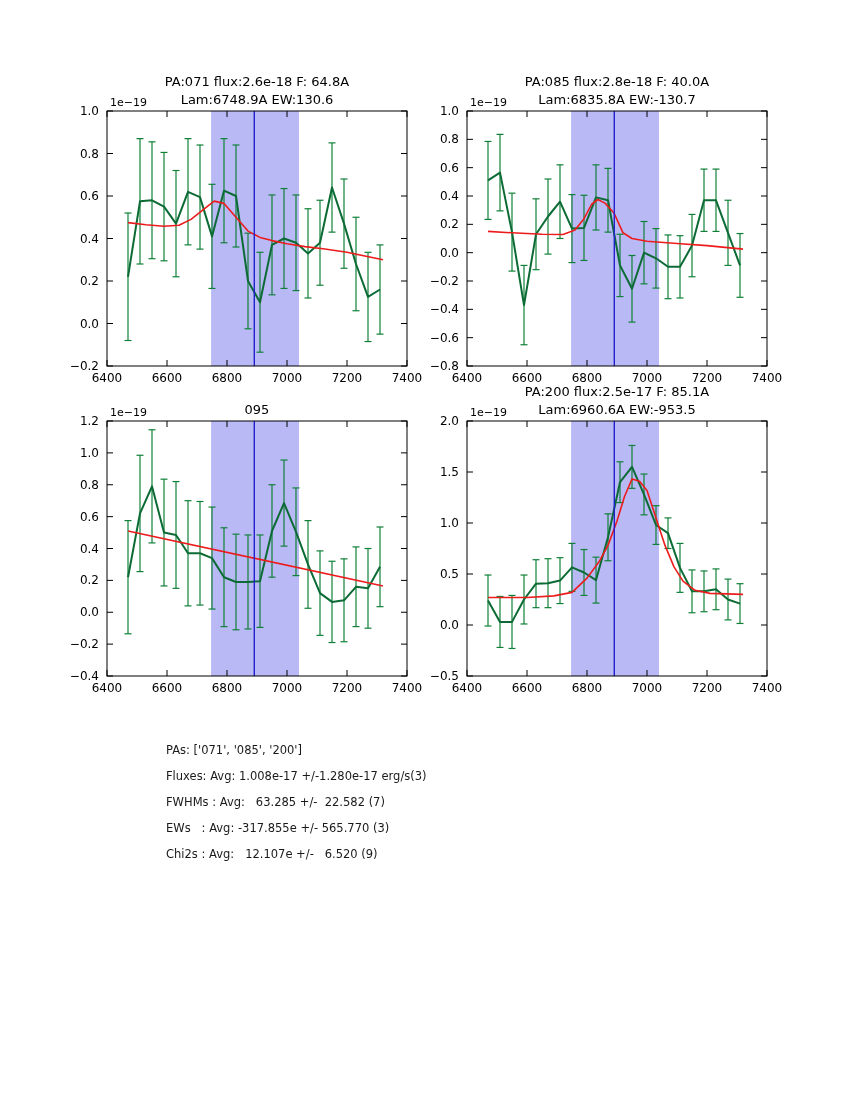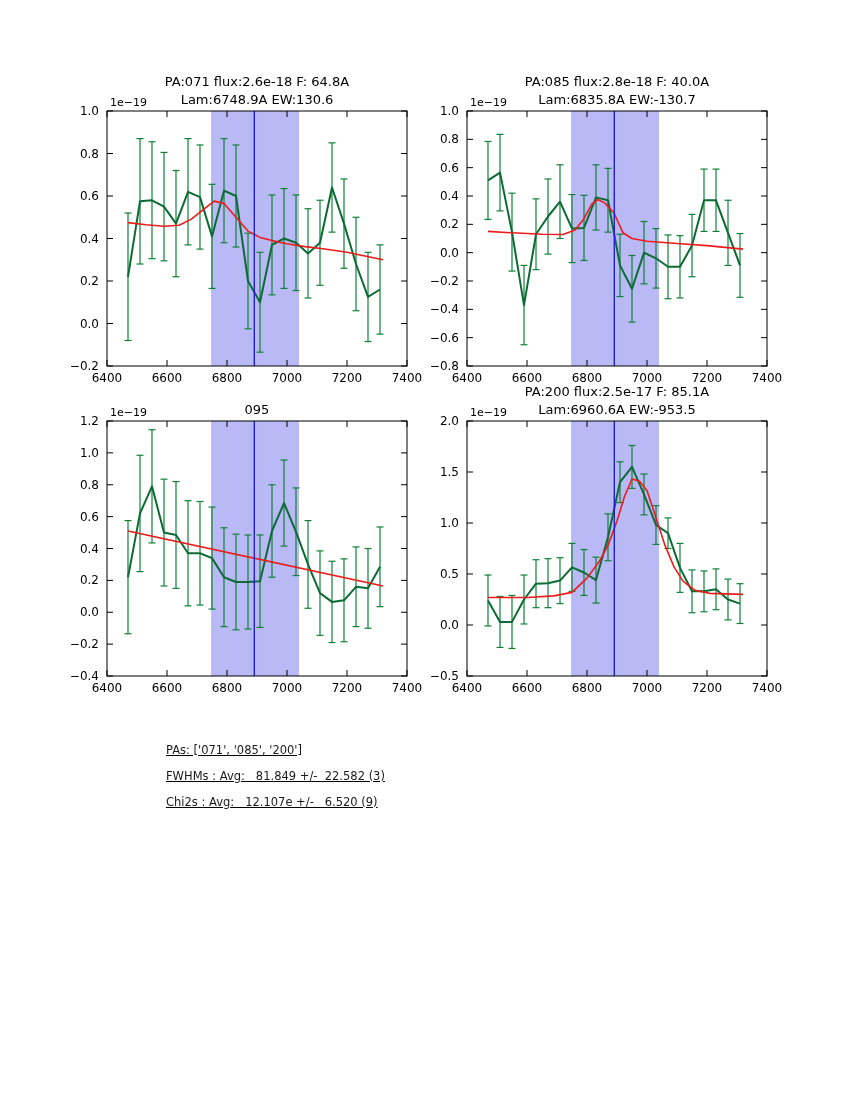--- a/index.html
+++ b/index.html
@@ -1,19 +1,19 @@
 <!DOCTYPE html>
 <html><head>
 <meta charset="utf-8">
 <style>
   html,body{margin:0;padding:0;background:#ffffff;}
   .page{position:relative;width:850px;height:1100px;background:#ffffff;overflow:hidden;
         font-family:"DejaVu Sans","Liberation Sans",sans-serif;}
   #plots{position:absolute;left:0;top:0;}
-  .stats{position:absolute;left:166px;top:737px;text-decoration:underline;}
+  .stats{position:absolute;left:166px;top:737px;}
   .stats div{white-space:pre;font-size:11.5px;line-height:26px;color:#1a1a1a;
              font-family:"DejaVu Sans","Liberation Sans",sans-serif;}
 </style>
 </head>
 <body>
 
 <div class="page">
   <svg id="plots" width="850" height="1100" viewBox="0 0 850 1100">
       <g>
         <rect x="211.1" y="111" width="87.9" height="255" fill="#b9b9f6"></rect>
@@ -506,16 +506,18 @@
           <text x="459" y="629" text-anchor="end">0.0</text>
           <text x="459" y="680" text-anchor="end">−0.5</text>
           <text x="470" y="416" font-size="11px">1e−19</text>
           <text x="617" y="396" text-anchor="middle" font-size="13px">PA:200 flux:2.5e-17 F: 85.1A</text>
           <text x="617" y="414" text-anchor="middle" font-size="13px">Lam:6960.6A EW:-953.5</text>
         </g>
       </g>
     </svg>
   <div class="stats">
     <div>PAs: ['071', '085', '200']</div>
-    <div>FWHMs : Avg:   81.849 +/-  22.582 (3)</div>
+    <div>Fluxes: Avg: 1.008e-17 +/-1.280e-17 erg/s(3)</div>
+    <div>FWHMs : Avg:   63.285 +/-  22.582 (7)</div>
+    <div>EWs   : Avg: -317.855e +/- 565.770 (3)</div>
     <div>Chi2s : Avg:   12.107e +/-   6.520 (9)</div>
   </div>
 </div>
 
 </body></html>

